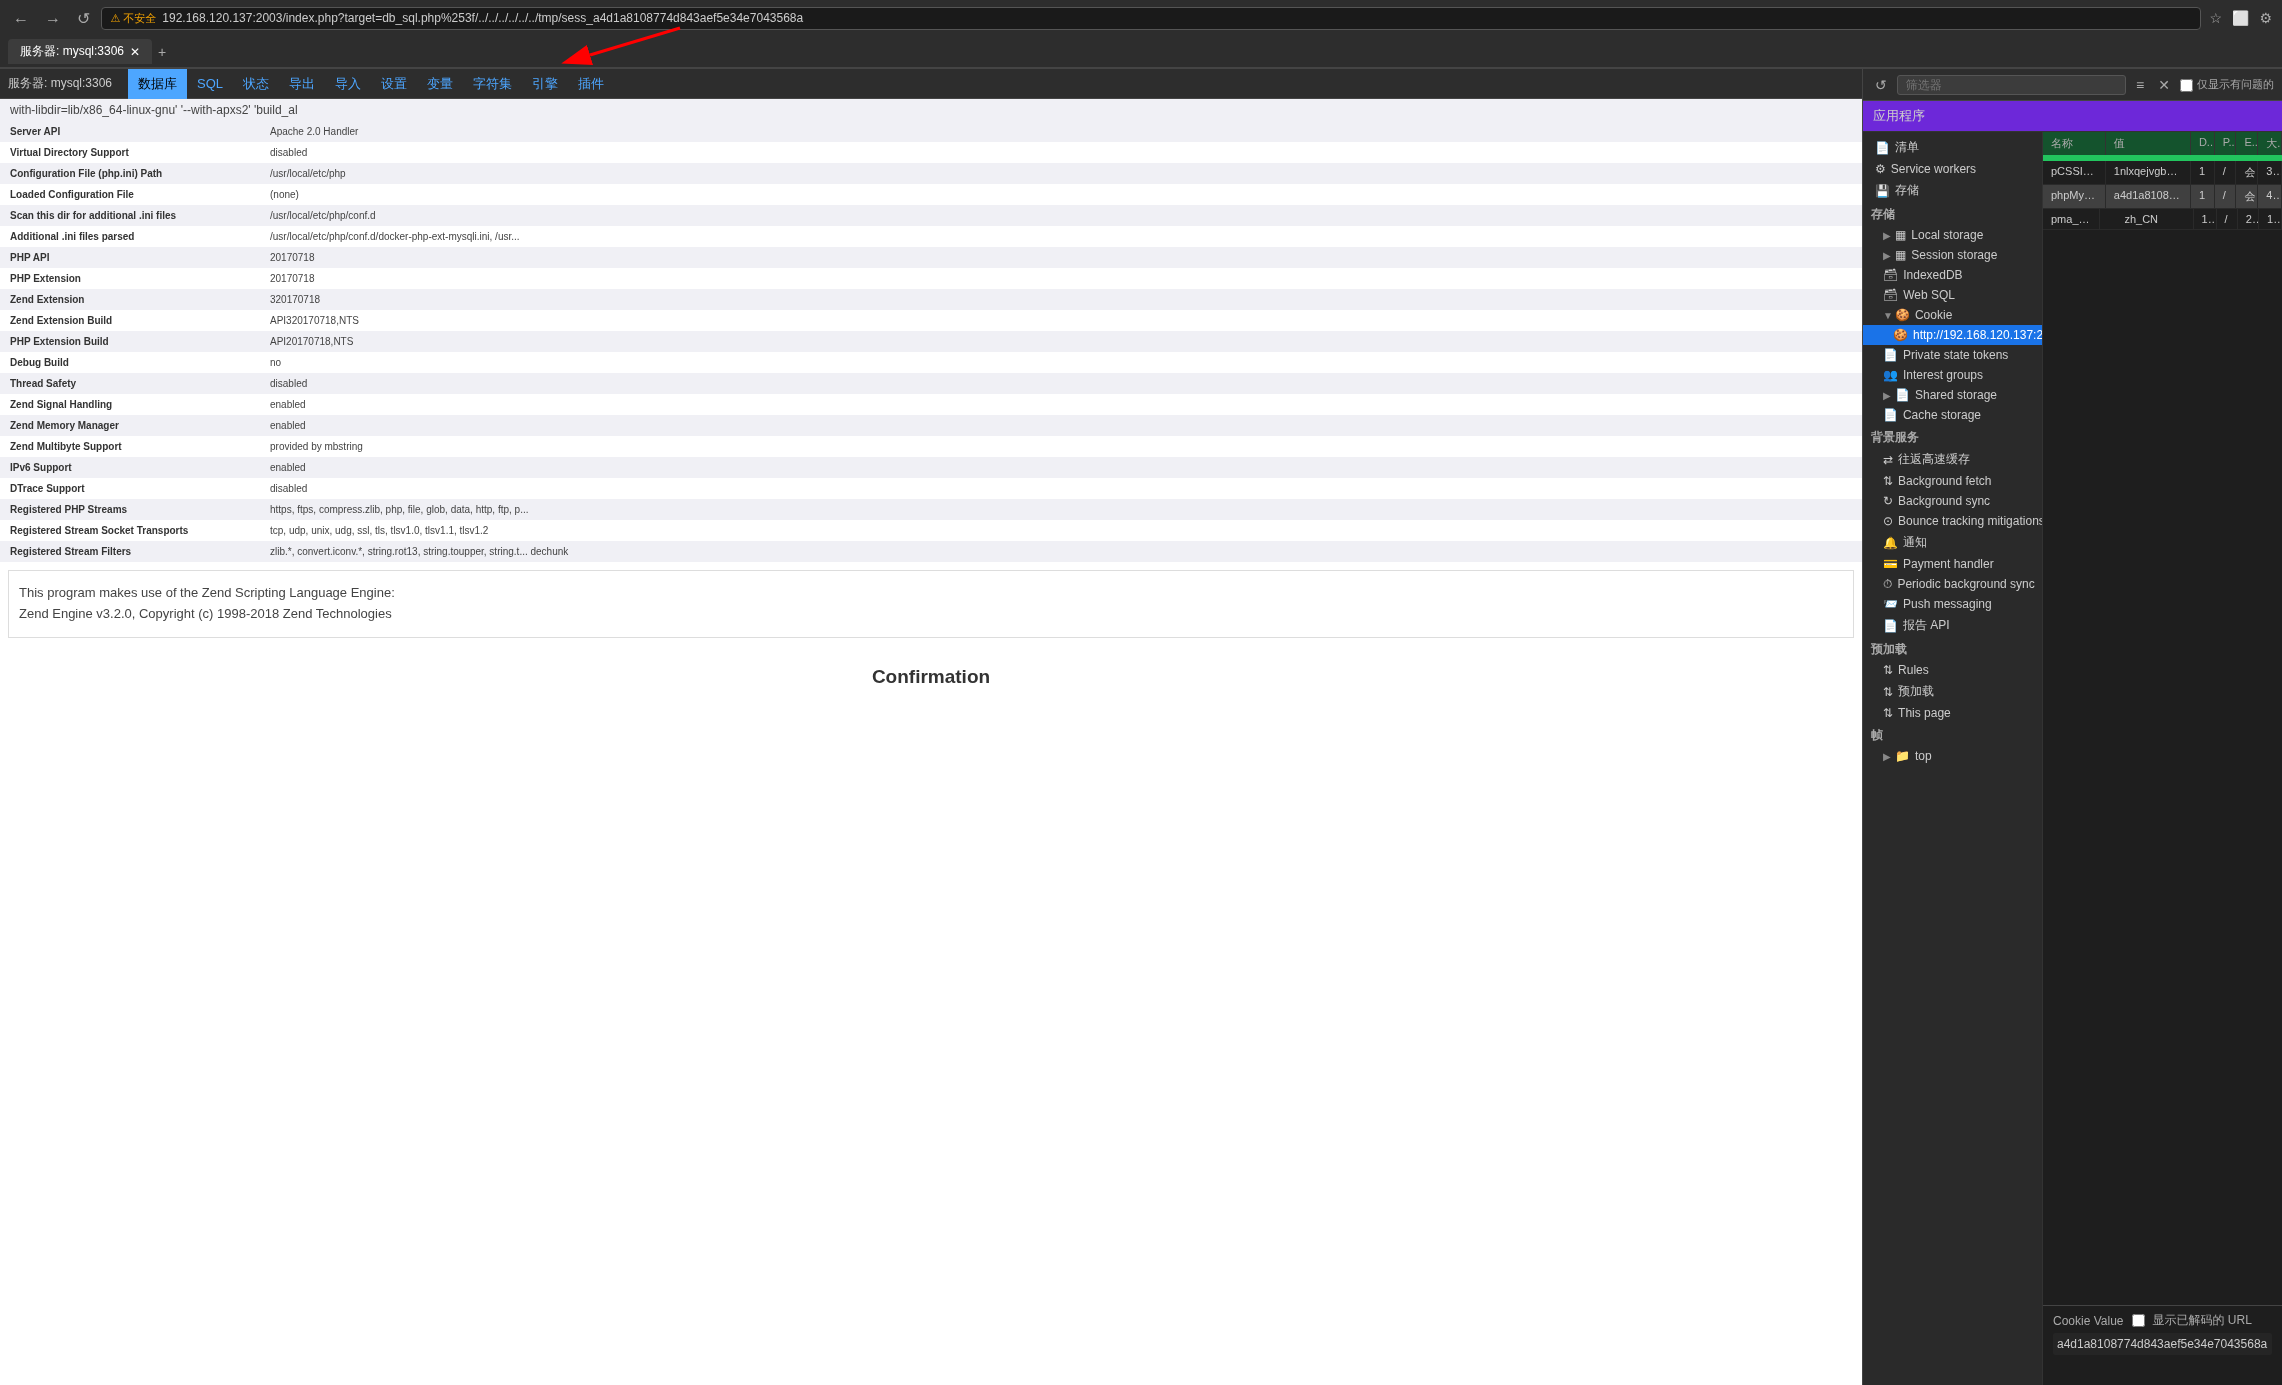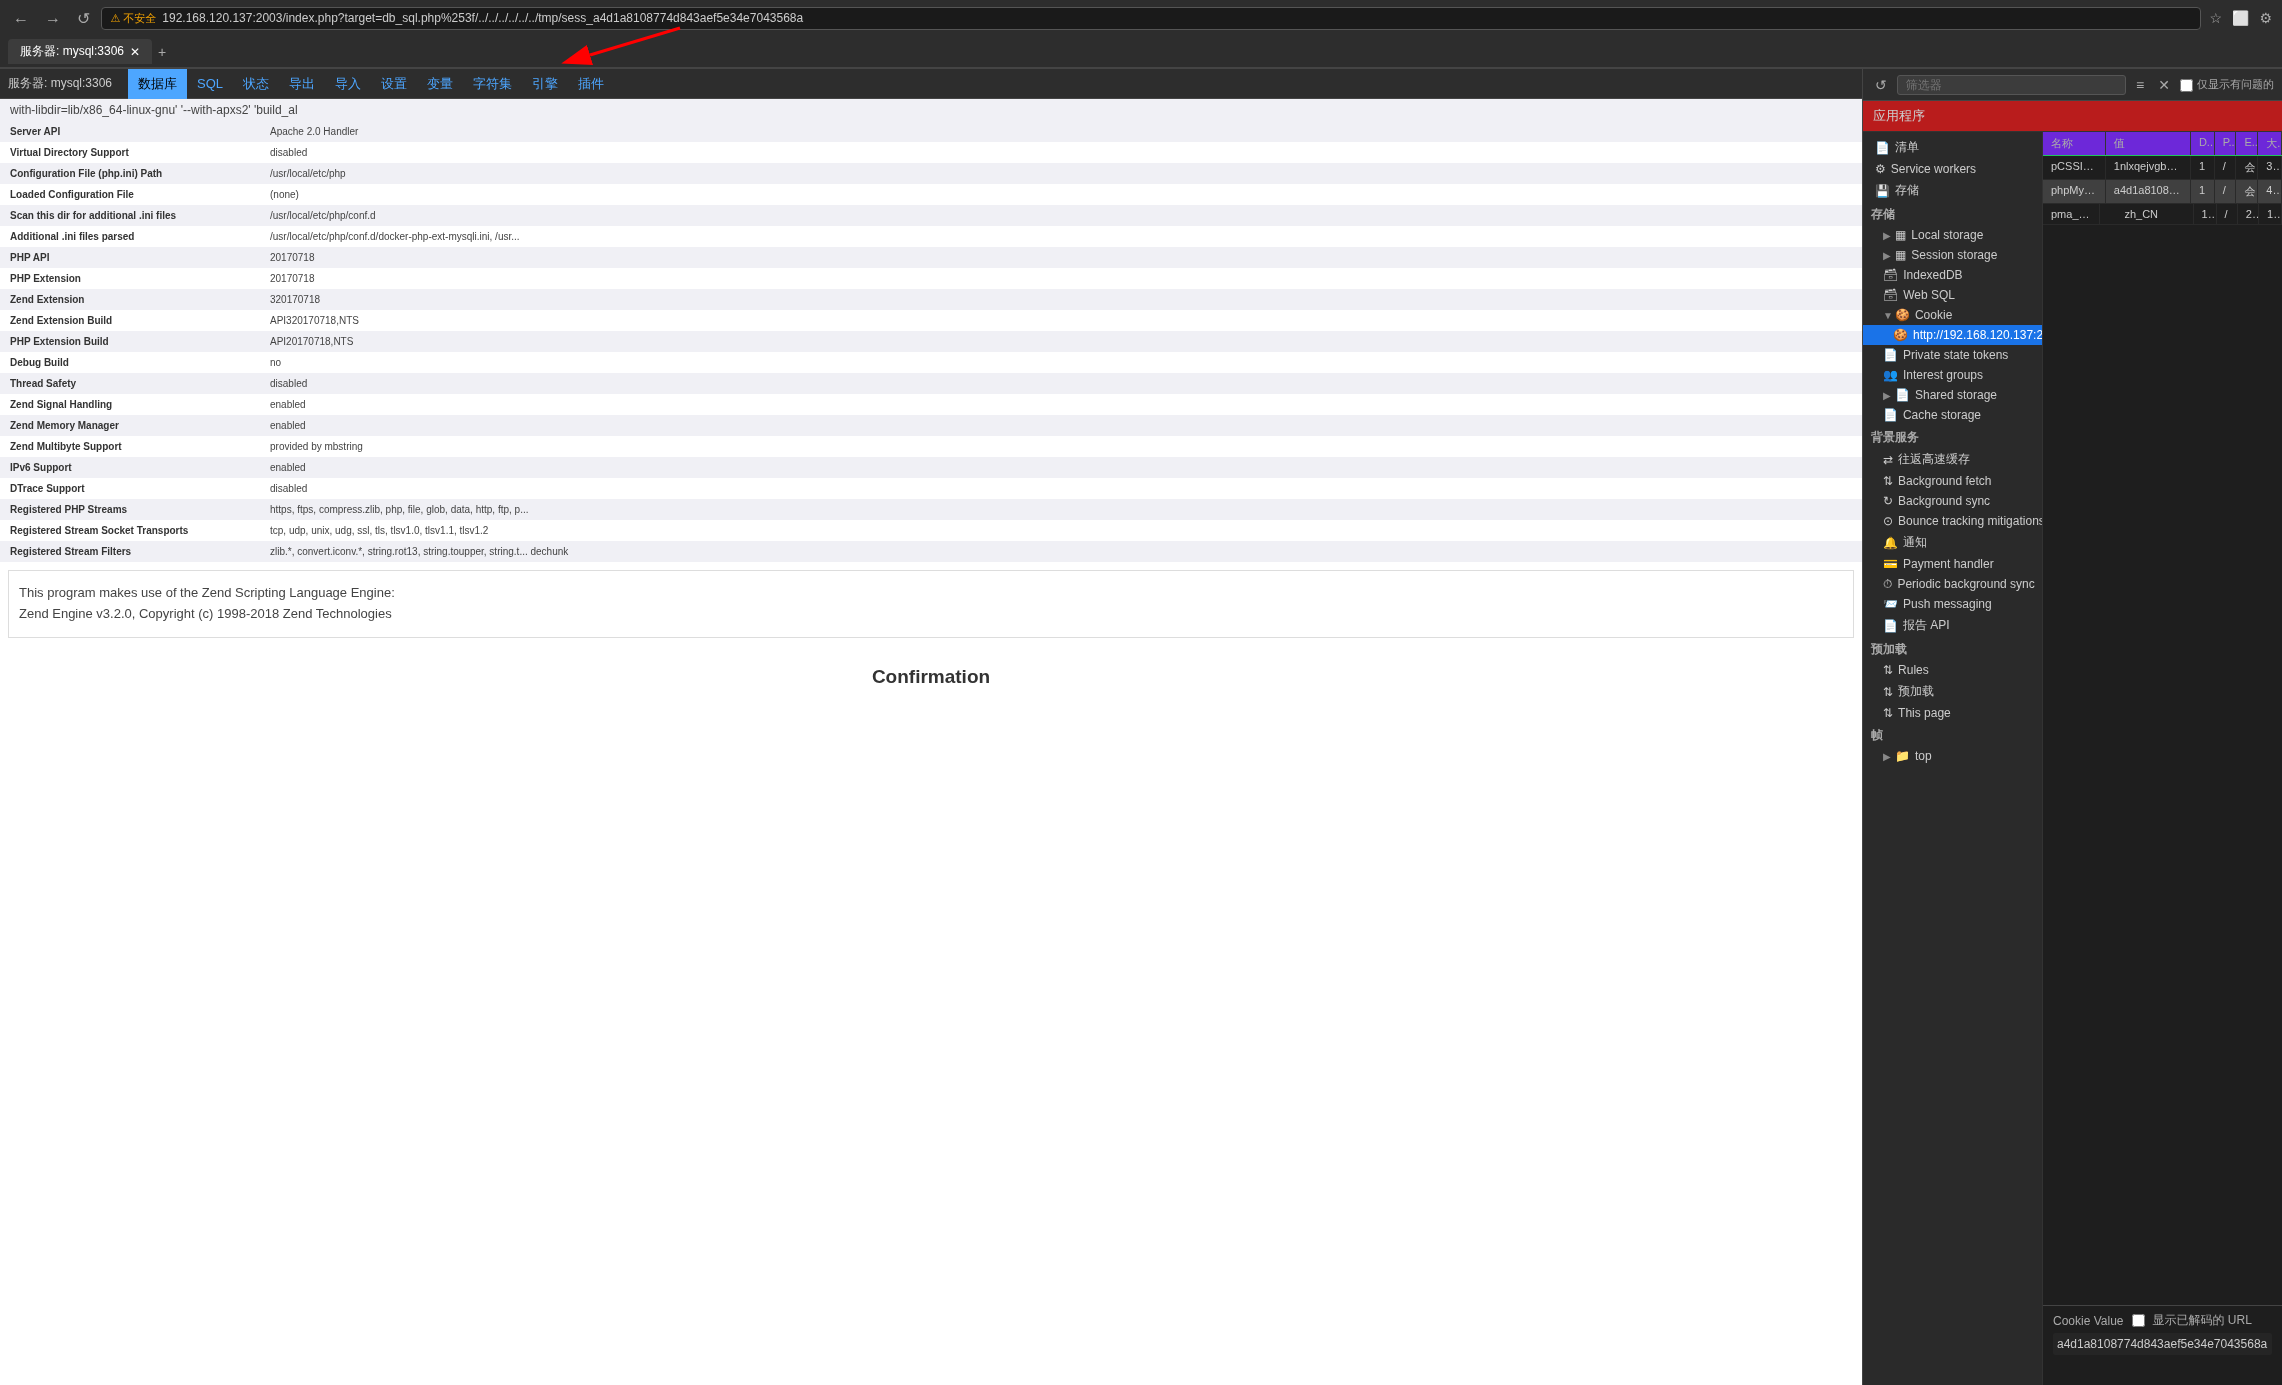--- a/index.html
+++ b/index.html
@@ -41,36 +41,36 @@
     .content-footer { background: #fff; border: 1px solid #ddd; padding: 12px 10px; font-size: 13px; color: #444; margin: 8px; }
     .content-footer p { line-height: 1.6; }
 
     
     .devtools-panel { width: 420px; background: #1e1e1e; border-left: 1px solid #444; display: flex; flex-direction: column; }
     .devtools-toolbar { display: flex; align-items: center; padding: 4px 8px; background: #2d2d2d; border-bottom: 1px solid #444; height: 32px; gap: 6px; }
     .devtools-toolbar-btn { background: none; border: none; color: #aaa; cursor: pointer; font-size: 14px; padding: 2px 4px; }
     .devtools-search { background: #3c3c3c; border: 1px solid #555; border-radius: 3px; color: #ccc; padding: 2px 8px; font-size: 12px; flex: 1; }
 
     
-    .app-panel-header { padding: 6px 10px; font-size: 13px; color: #ccc; background: #b91c1c; border-bottom: 1px solid #333; display: flex; align-items: center; justify-content: space-between; }
+    .app-panel-header { padding: 6px 10px; font-size: 13px; color: #ccc; background: #6d28d9; border-bottom: 1px solid #333; display: flex; align-items: center; justify-content: space-between; }
     .app-panel-content { display: flex; flex: 1; overflow: hidden; }
 
     
     .sidebar-tree { width: 180px; background: #2a2a2a; overflow-y: auto; border-right: 1px solid #333; padding: 4px 0; }
     .tree-section { font-size: 12px; color: #aaa; padding: 4px 8px 2px 8px; font-weight: bold; }
     .tree-item { display: flex; align-items: center; padding: 3px 8px 3px 12px; cursor: pointer; color: #ccc; font-size: 12px; white-space: nowrap; }
     .tree-item.selected { background: #1a73e8; color: #fff; }
     .tree-item .icon { margin-right: 5px; font-size: 12px; }
     .tree-expand { width: 10px; margin-right: 2px; color: #888; font-size: 10px; }
     .tree-item-indent1 { padding-left: 20px; }
     .tree-item-indent2 { padding-left: 30px; }
 
     
     .cookie-table-area { flex: 1; display: flex; flex-direction: column; overflow: hidden; }
-    .cookie-table-header { display: flex; background: #6d28d9; border-bottom: 1px solid #22c55e; }
+    .cookie-table-header { display: flex; background: #14532d; border-bottom: 6px solid #22c55e; }
     .cookie-col-header { padding: 4px 8px; font-size: 11px; color: #aaa; border-right: 1px solid #333; white-space: nowrap; overflow: hidden; cursor: pointer; user-select: none; }
     .cookie-table-rows { flex: 1; overflow-y: auto; }
     .cookie-row { display: flex; border-bottom: 1px solid #2a2a2a; cursor: pointer; }
     .cookie-row.selected { background: #404040; }
     .cookie-cell { padding: 4px 8px; font-size: 11px; color: #ccc; border-right: 1px solid #2a2a2a; overflow: hidden; text-overflow: ellipsis; white-space: nowrap; }
 
     
     .cookie-value-area { height: 80px; background: #1e1e1e; border-top: 1px solid #444; padding: 6px 10px; }
     .cookie-value-label { font-size: 12px; color: #aaa; margin-bottom: 4px; display: flex; align-items: center; gap: 8px; }
     .cookie-value-label input[type=checkbox] { cursor: pointer; }

